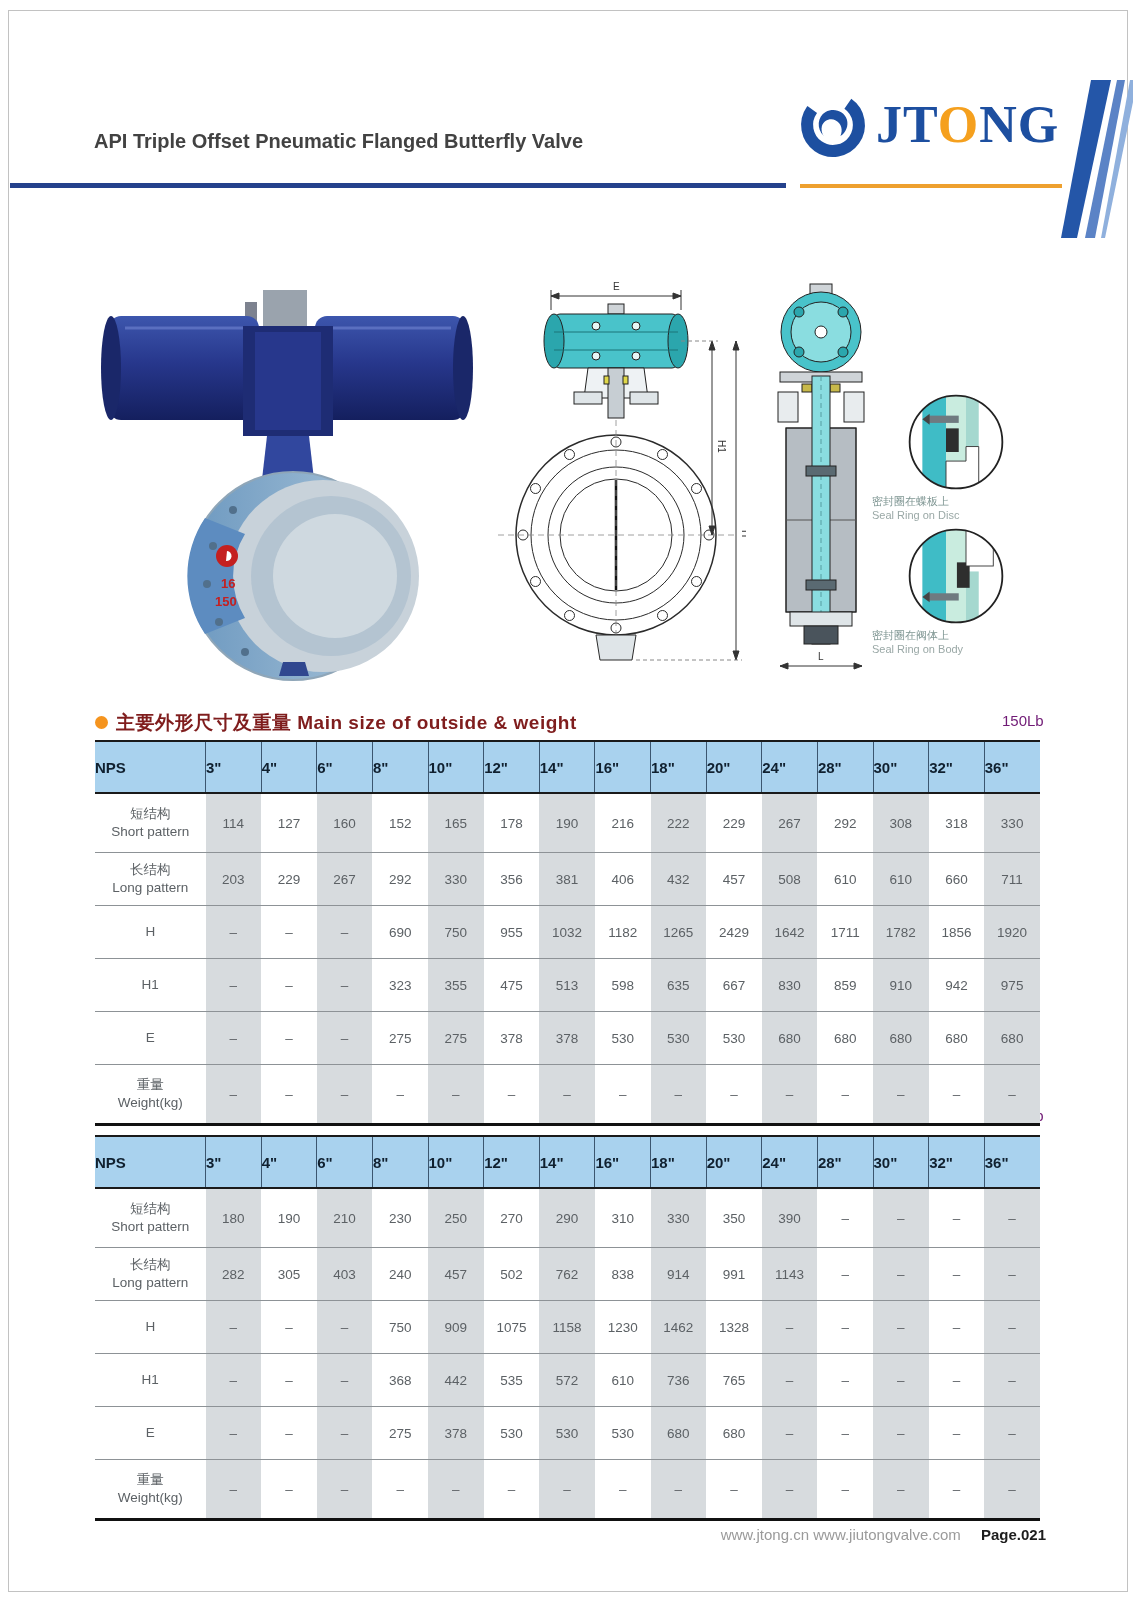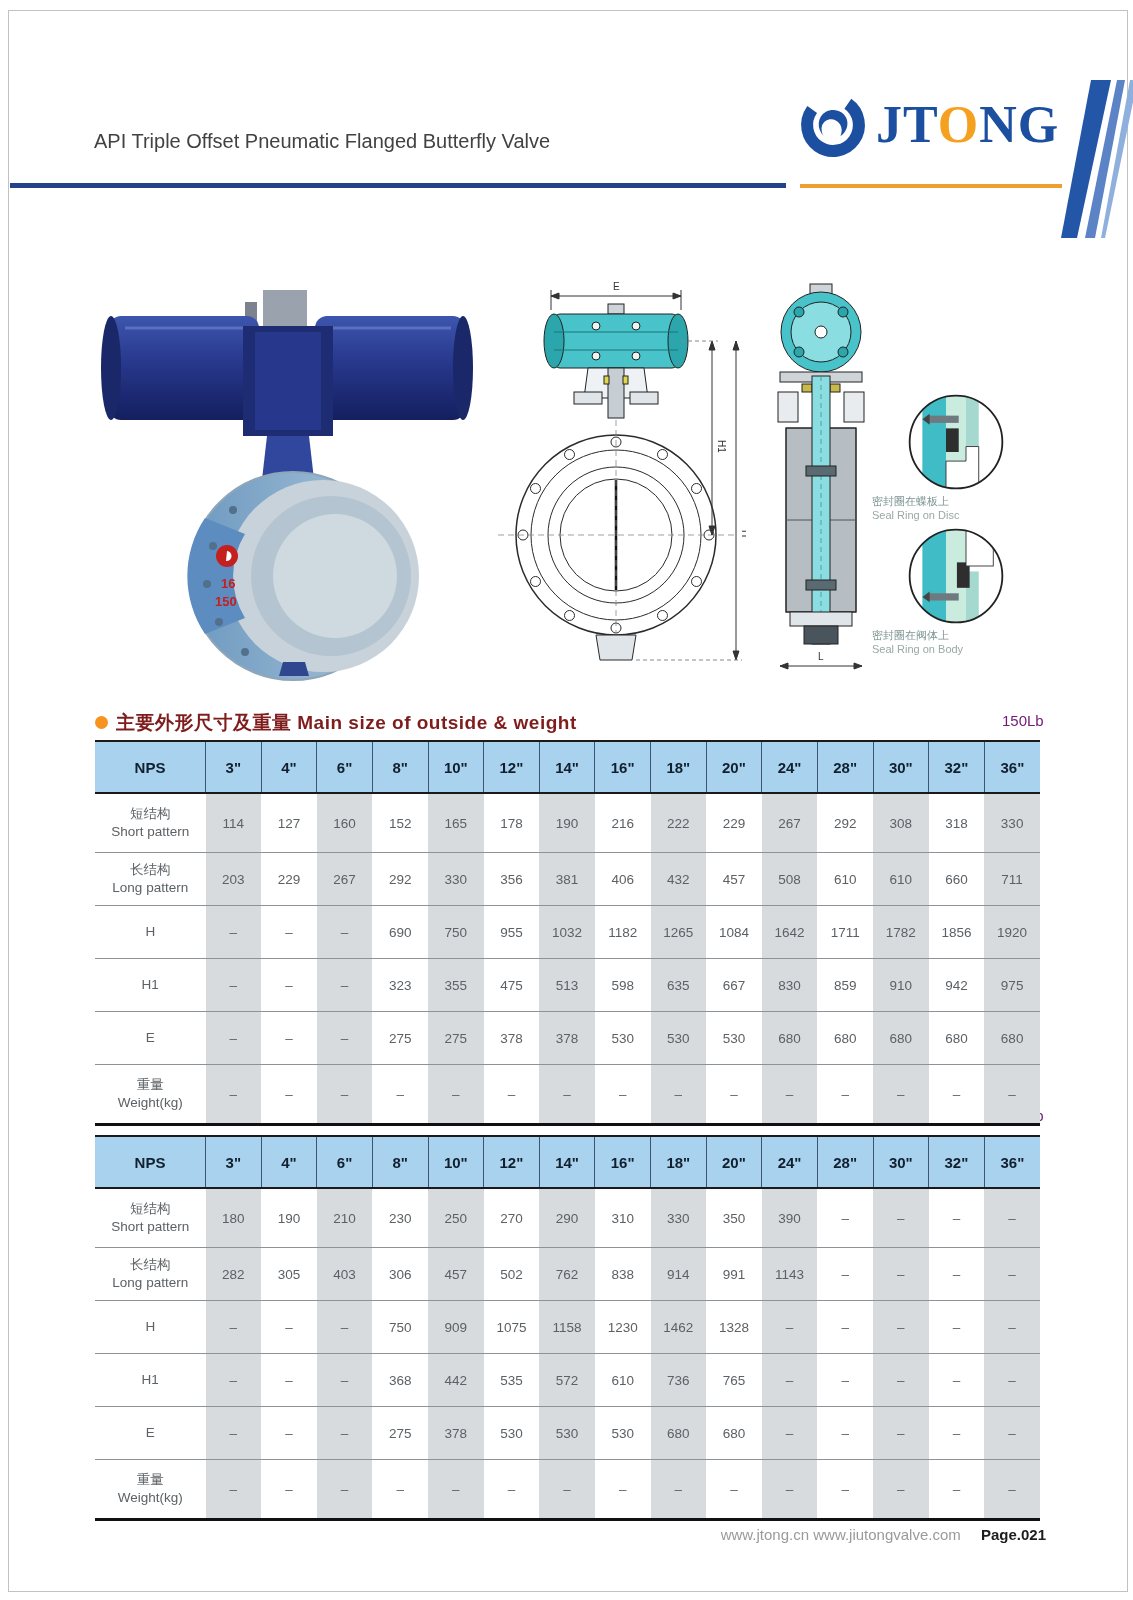--- a/index.html
+++ b/index.html
@@ -2,21 +2,21 @@
 <html><head>
 <meta charset="utf-8">
 <style>
   html,body{margin:0;padding:0;background:#e8e8e8;}
   .page{position:relative;width:1133px;height:1600px;background:#ffffff;margin:0 auto;
         font-family:"Liberation Sans","DejaVu Sans",sans-serif;overflow:hidden;}
   .frame{position:absolute;left:8px;top:10px;right:5px;bottom:8px;border:1px solid #c2c2c2;pointer-events:none;}
 
   
   .title-zh{position:absolute;left:94px;top:94px;font-size:25px;font-weight:600;color:#3d3d3d;letter-spacing:2px;}
-  .title-en{position:absolute;left:94px;top:130px;font-size:20px;font-weight:400;color:#424242;}
+  .title-en{position:absolute;left:94px;top:130px;font-size:20px;font-weight:700;color:#424242;}
   .logo{position:absolute;left:796px;top:88px;display:flex;align-items:center;gap:6px;font-family:Liberation Serif, serif;}
   .logo-text{font-size:52px;font-weight:bold;color:#1d4fa0;letter-spacing:1px;line-height:1;}
   .logo-text .o{color:#f5a01e;}
   .rule-navy{position:absolute;left:10px;top:183px;width:776px;height:5px;background:#24418c;}
   .rule-orange{position:absolute;left:800px;top:184px;width:262px;height:4px;background:#eea02e;}
   .stripes{position:absolute;right:0;top:80px;}
 
   
   .photo-svg{position:absolute;left:95px;top:288px;}
   .front-svg{position:absolute;left:496px;top:280px;}
@@ -35,21 +35,21 @@
   .rating{position:absolute;font-size:15px;color:#701a75;}
   .rating-0{left:1002px;top:712px;}
   .rating-1{left:1002px;top:1107px;}
 
   
   .tbl-wrap-0{position:absolute;left:95px;top:740px;}
   .tbl-wrap-1{position:absolute;left:95px;top:1135px;}
   table.dim{border-collapse:collapse;table-layout:fixed;width:945px;
             border-top:2px solid #1a1a1a;border-bottom:3px solid #111;}
   table.dim th{background:#a9d2ee;height:50px;font-size:15px;font-weight:bold;color:#10202f;
-               border-left:1px solid #3b566f;border-bottom:2px solid #1a1a1a;padding:0;text-align:center;}
+               border-left:1px solid #3b566f;border-bottom:2px solid #1a1a1a;padding:0;text-align:left;}
   table.dim th:first-child{border-left:none;width:110px;}
   table.dim td{height:52px;text-align:center;font-size:13.5px;color:#5c6165;
                border-top:1px solid #8d9296;padding:0;}
   table.dim tbody tr:first-child td{border-top:none;}
   table.dim tr.tall td{height:58px;}
   td.band{background:#d7dbde;}
   td.rowlab{font-size:13px;color:#4b5054;line-height:1.3;}
   td.rowlab .zh{display:block;}
   td.rowlab .en{display:block;}
 
@@ -347,21 +347,21 @@
             </td>
             <td class="band">–</td>
             <td>–</td>
             <td class="band">–</td>
             <td>690</td>
             <td class="band">750</td>
             <td>955</td>
             <td class="band">1032</td>
             <td>1182</td>
             <td class="band">1265</td>
-            <td>1084</td>
+            <td>2429</td>
             <td class="band">1642</td>
             <td>1711</td>
             <td class="band">1782</td>
             <td>1856</td>
             <td class="band">1920</td>
           </tr>
           <tr>
             <td class="rowlab">
               <span class="en">H1</span>
             </td>
@@ -470,21 +470,21 @@
             <td class="band">–</td>
           </tr>
           <tr>
             <td class="rowlab">
               <span class="zh">长结构</span>
               <span class="en">Long pattern</span>
             </td>
             <td class="band">282</td>
             <td>305</td>
             <td class="band">403</td>
-            <td>306</td>
+            <td>240</td>
             <td class="band">457</td>
             <td>502</td>
             <td class="band">762</td>
             <td>838</td>
             <td class="band">914</td>
             <td>991</td>
             <td class="band">1143</td>
             <td>–</td>
             <td class="band">–</td>
             <td>–</td>

